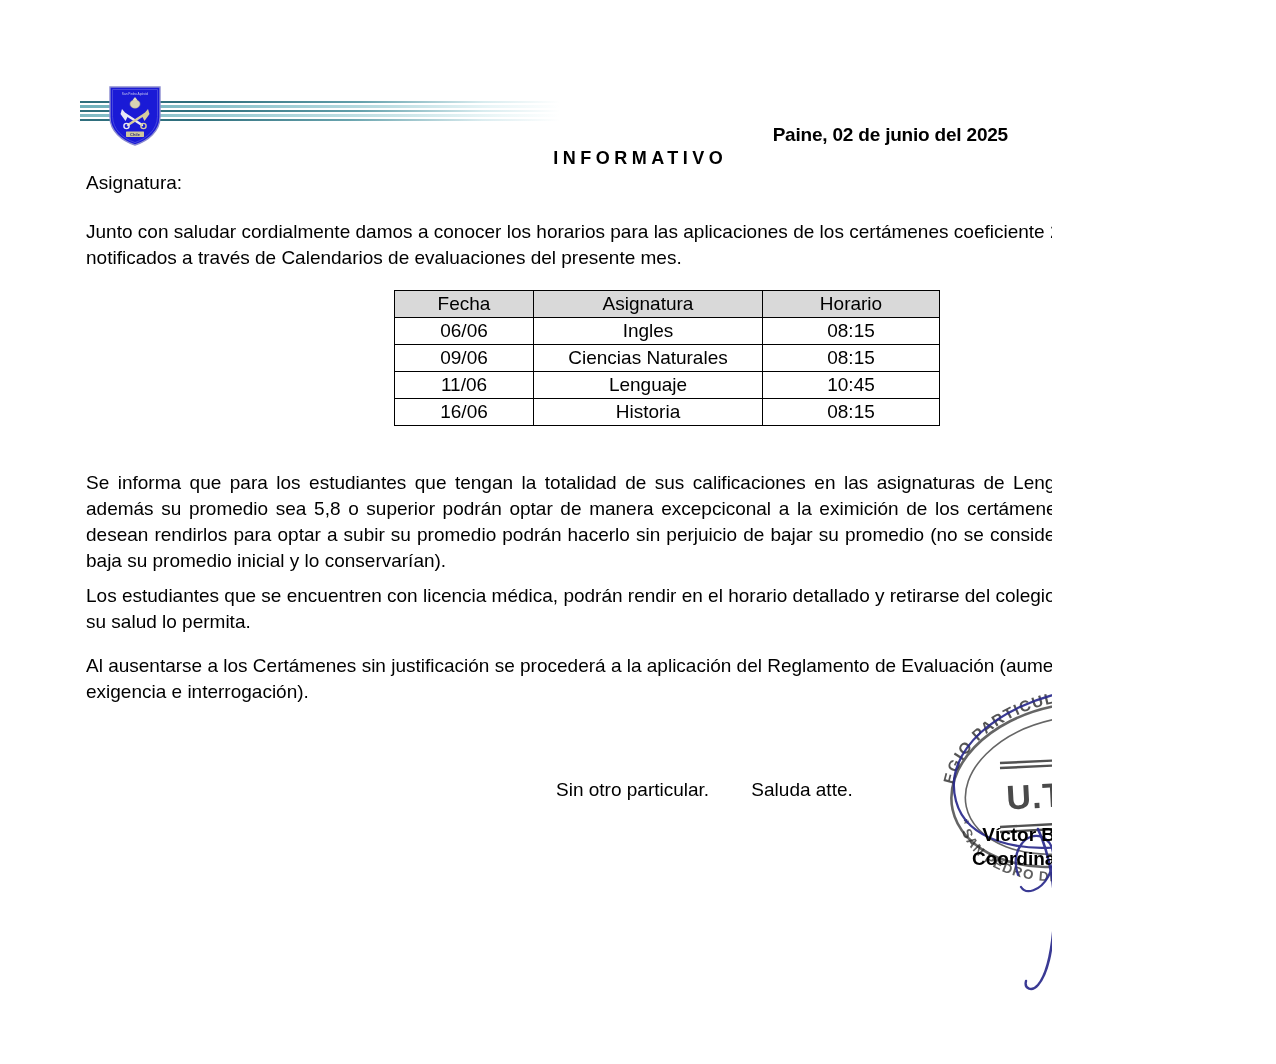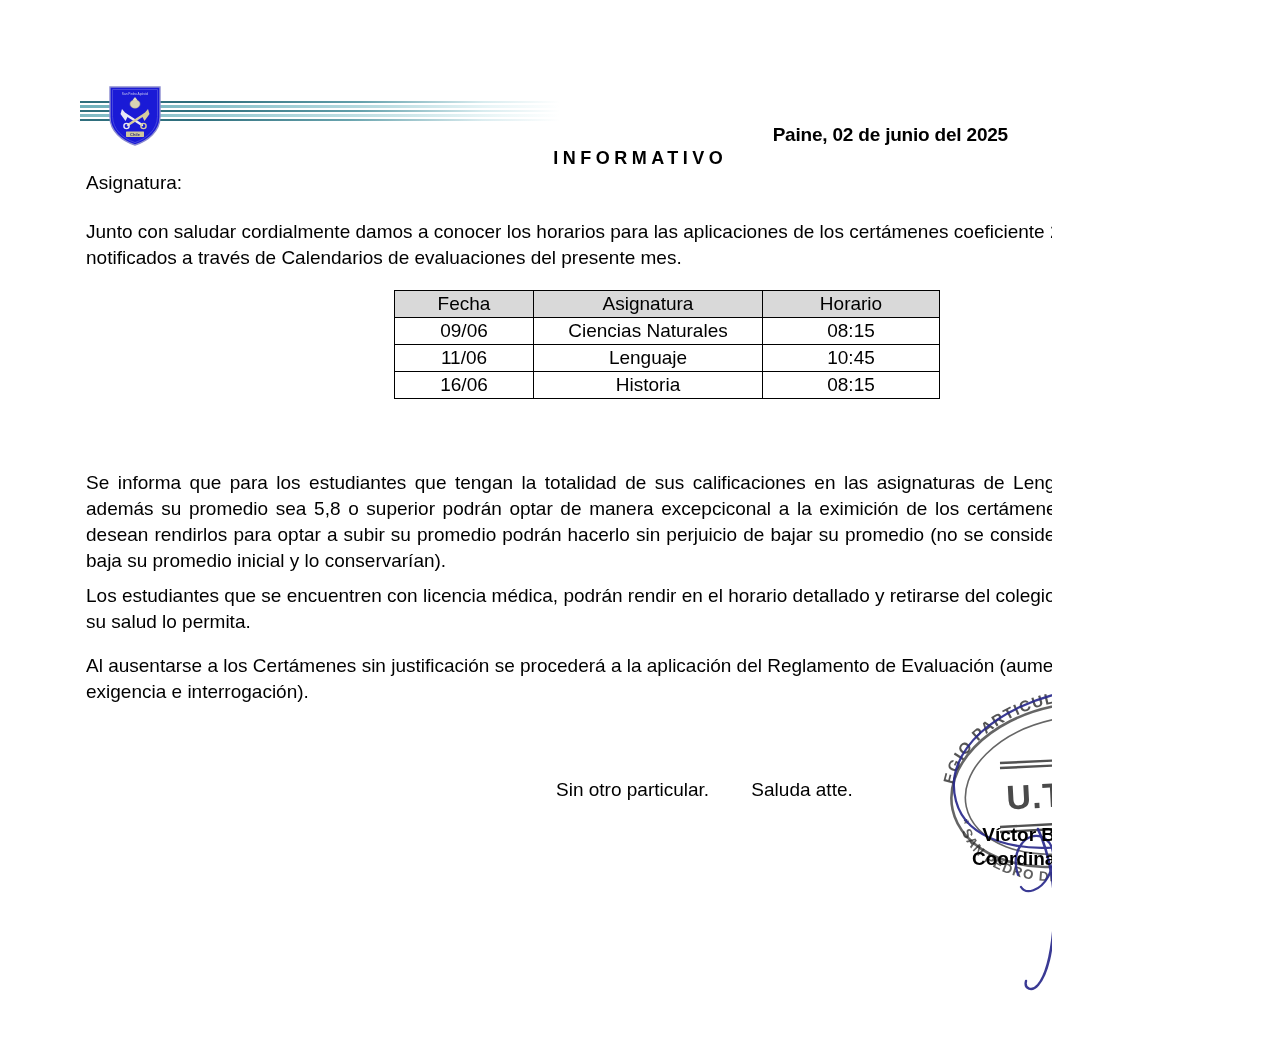--- a/index.html
+++ b/index.html
@@ -197,20 +197,25 @@
   <table class="sched-table">
     <thead>
       <tr>
         <th class="col-fecha">Fecha</th>
         <th class="col-asignatura">Asignatura</th>
         <th class="col-horario">Horario</th>
       </tr>
     </thead>
     <tbody>
       <tr>
+        <td>06/06</td>
+        <td>Ingles</td>
+        <td>08:15</td>
+      </tr>
+      <tr>
         <td>09/06</td>
         <td>Ciencias Naturales</td>
         <td>08:15</td>
       </tr>
       <tr>
         <td>11/06</td>
         <td>Lenguaje</td>
         <td>10:45</td>
       </tr>
       <tr>

